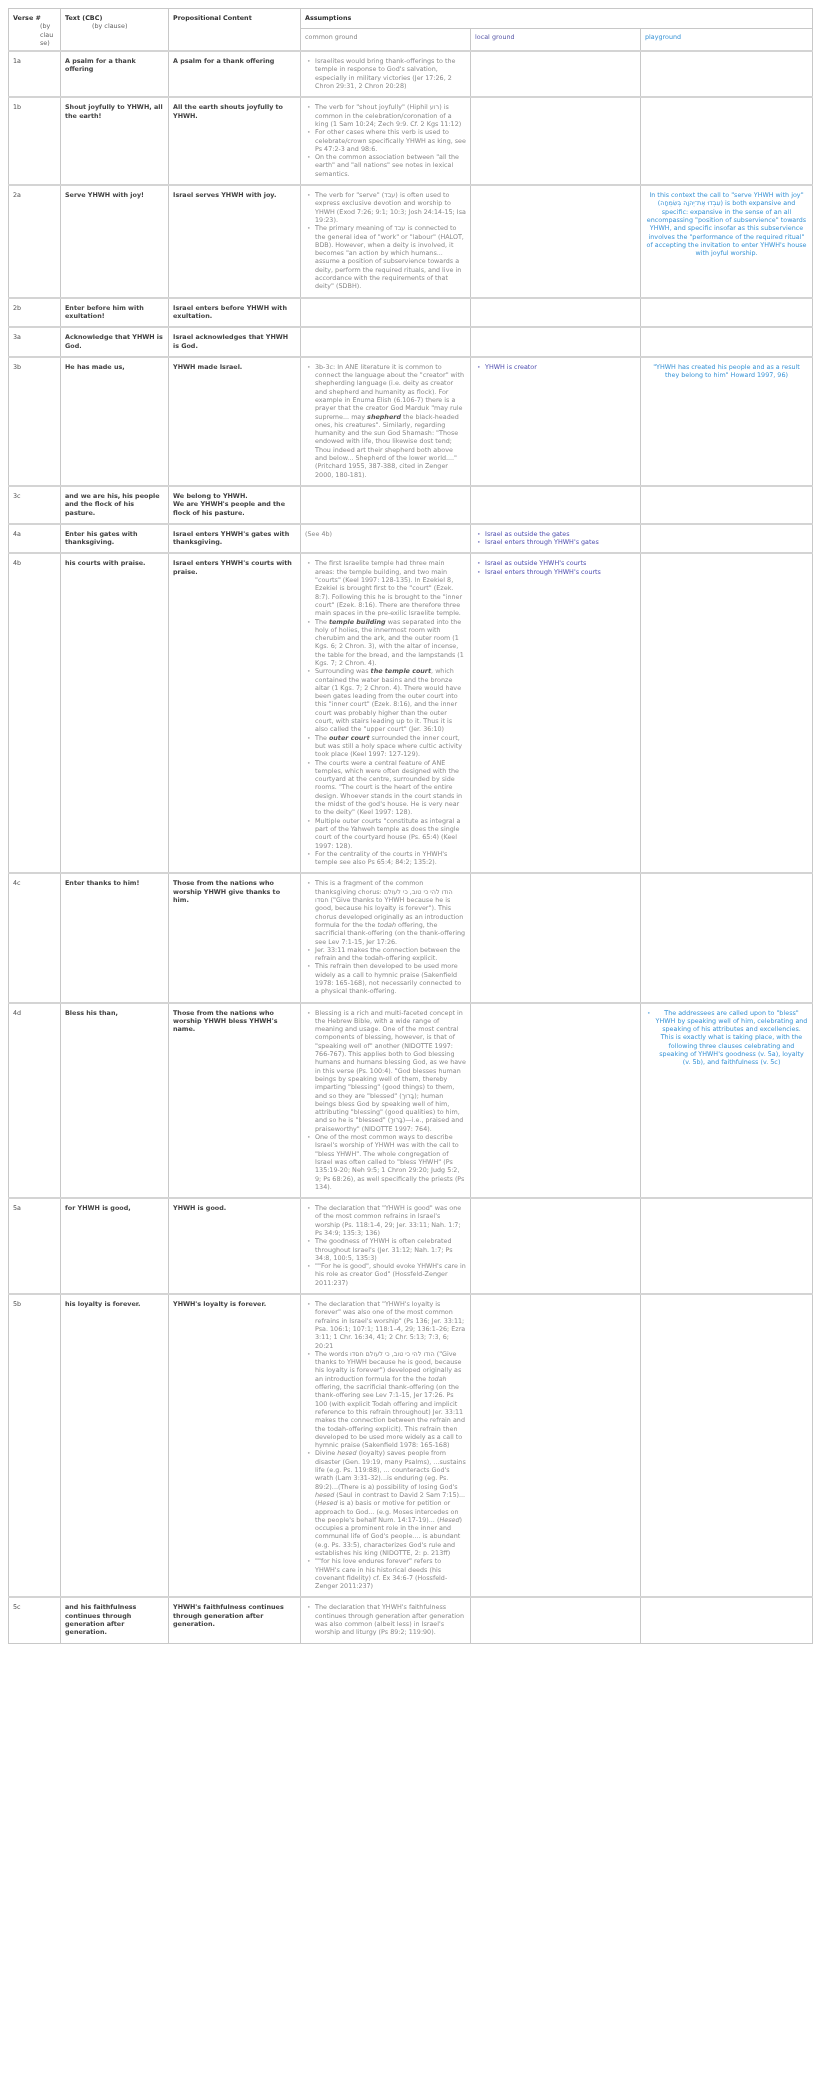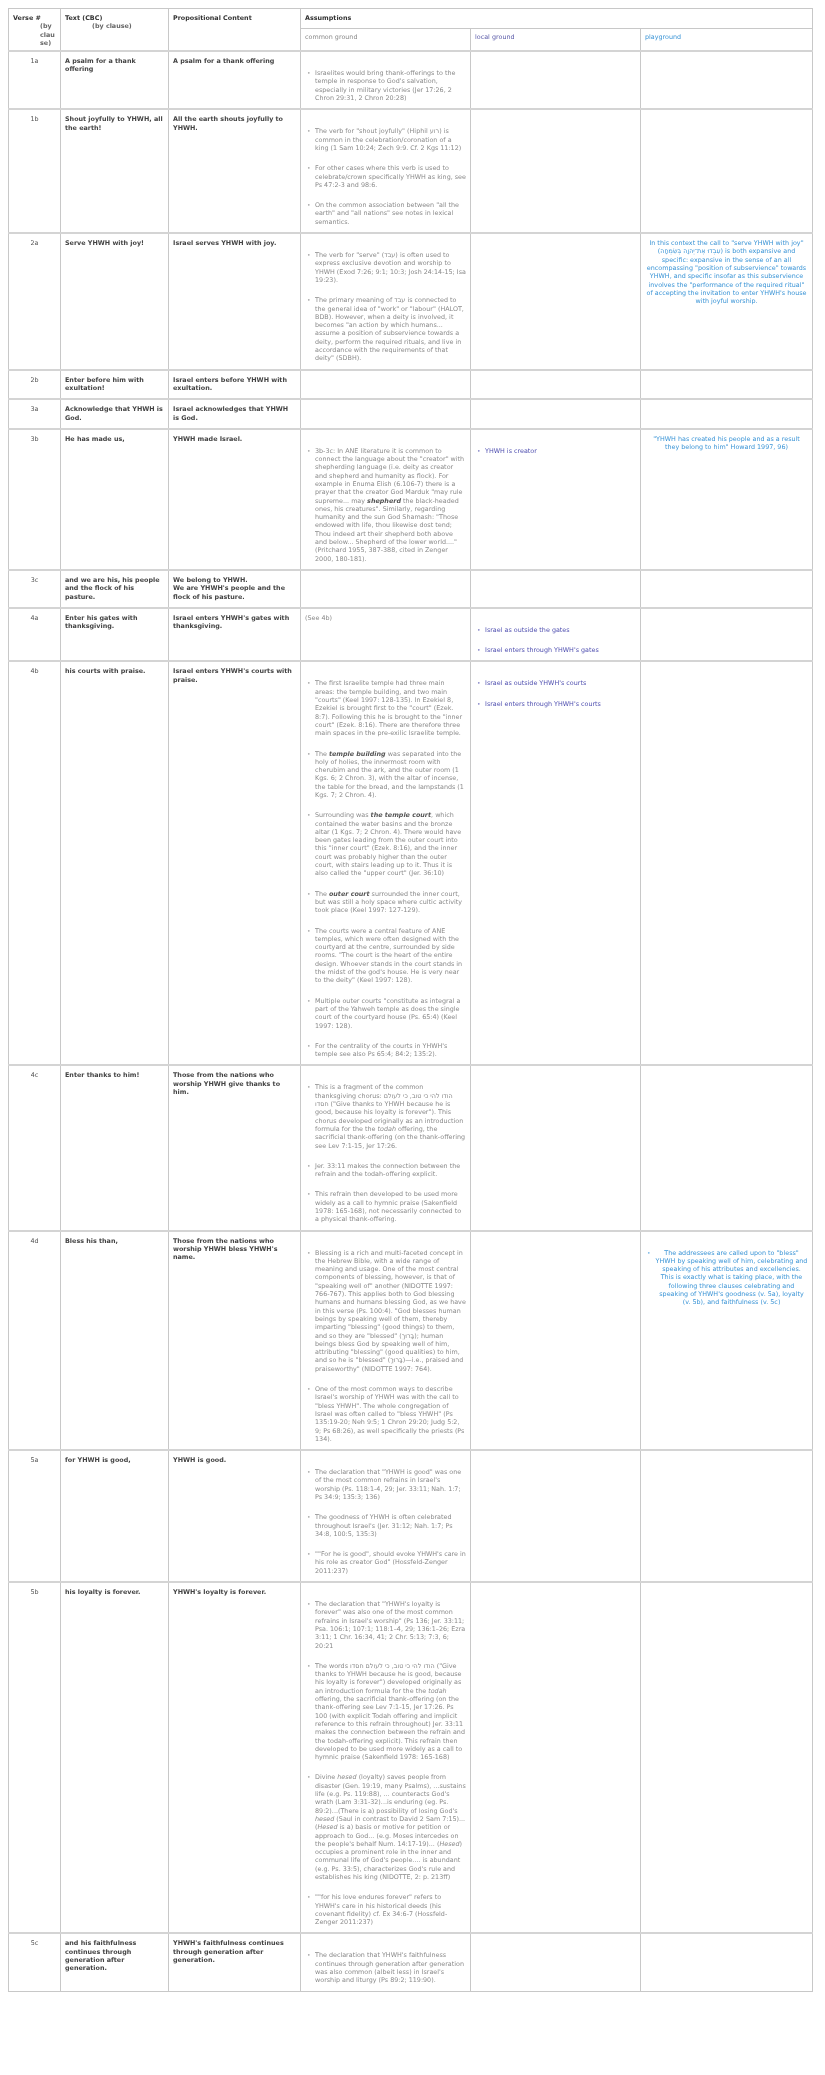--- a/index.html
+++ b/index.html
@@ -2,31 +2,31 @@
 <html><head>
 <meta charset="utf-8">
 <style>
   html, body { margin:0; padding:0; background:#ffffff; }
   body { width:825px; font-family:"DejaVu Sans", sans-serif; font-size:6.4px; line-height:8.3px; color:#4a4a4a; }
   .wrap { padding:8px 13px 12px 8px; }
   table { border-collapse:collapse; width:804px; table-layout:fixed; }
   th, td { border:1px solid #c8c8c8; vertical-align:top; text-align:left; padding:5px 4px 6px 4px; word-wrap:break-word; }
   tbody tr td { border-top:2px solid #d4d4d4; }
   th { font-weight:bold; color:#333; padding:5px 4px 3px 4px; }
-  th .sub { font-weight:bold; color:#666; display:block;padding-left:27px; }
+  th .sub { font-weight:normal; color:#666; display:block;padding-left:27px; }
   th.subhead { font-weight:normal; color:#888; padding:4px 4px 5px 4px; }
   th.subhead.local { color:#5a5aa8; }
   th.subhead.play { color:#3a94d6; }
-  td.verse { color:#555;text-align:center; }
+  td.verse { color:#555; }
   td.text, td.prop { color:#444;font-weight:bold; }
   td.common { color:#8a8a8a; }
   td.local { color:#5050b0; }
   td.play { color:#3a94d6;text-align:center; }
   ul { margin:0; padding:0 0 0 10px; list-style:none; }
-  ul li { position:relative; padding-left:0;margin-top:12px; }
+  ul li { position:relative; padding-left:0; }
   ul li::before { content:"\2022"; position:absolute; left:-8px; top:0; color:#aaa; font-size:6px; }
   td.local ul li::before { color:#8888c8; }
   td.play ul li::before { color:#7ab8e6; }
   .line { display:block; }
   b { color:#555;font-style:italic; }
 </style>
 </head>
 <body>
 
 <div class="wrap">

